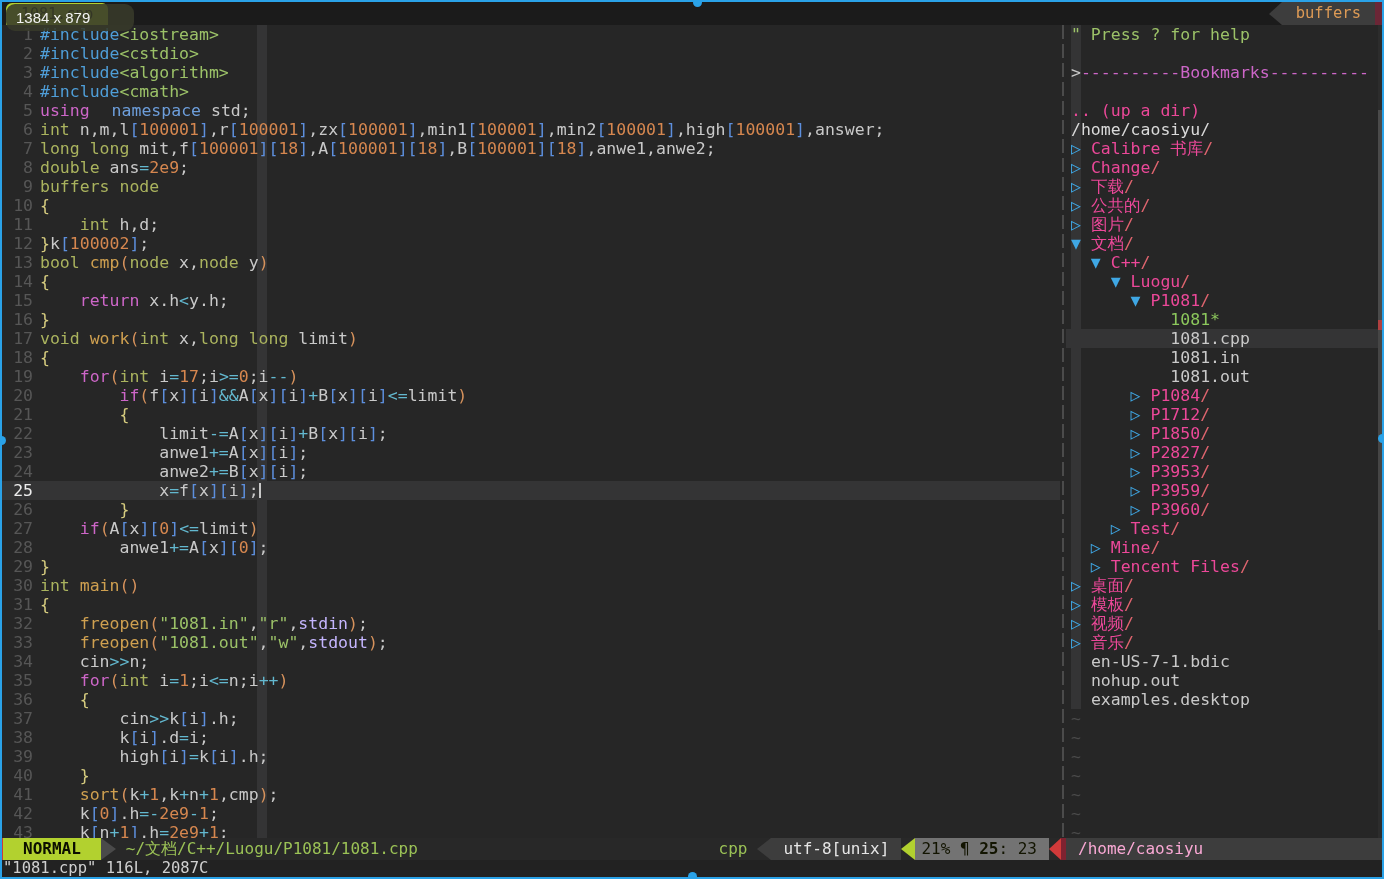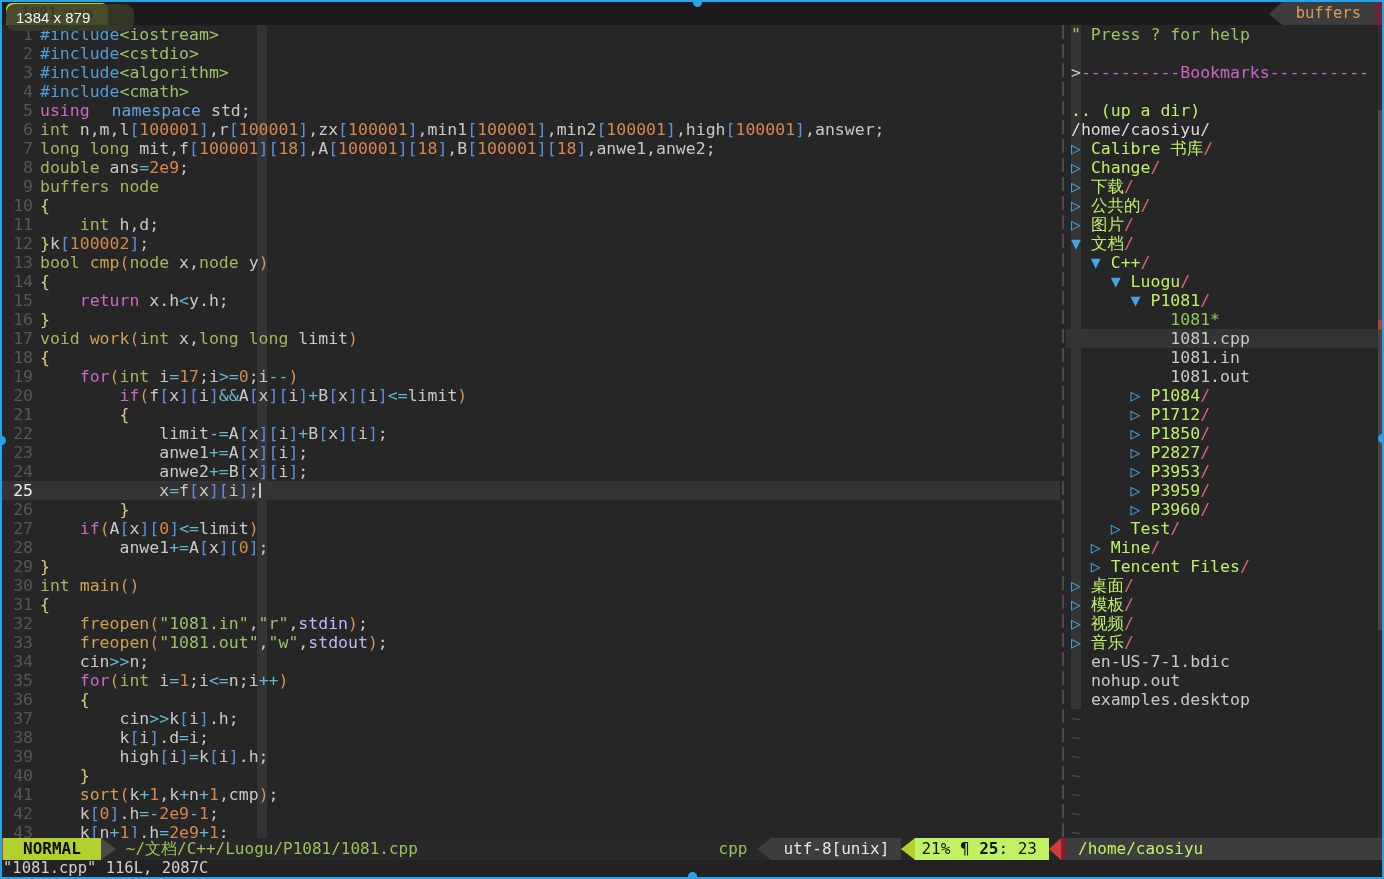--- a/index.html
+++ b/index.html
@@ -57,36 +57,36 @@
   .arrow-r-gray{width:0;height:0;border-top:11px solid transparent;border-bottom:11px solid transparent;
                 border-left:15px solid #4a4a4a;}
   #sl-path{color:#9bc256;line-height:22px;margin-left:10px;}
   #sl-right{position:absolute;right:318px;top:0;height:22px;display:flex;align-items:stretch;}
   #sl-ft{color:#9bc256;line-height:22px;margin-right:10px;}
   .arrow-l-gray{width:0;height:0;border-top:11px solid transparent;border-bottom:11px solid transparent;
                 border-right:14px solid #3d3d3d;}
   #sl-enc{background:#3d3d3d;color:#e5e5e5;line-height:22px;padding:0 12px;}
   .arrow-l-green{width:0;height:0;border-top:11px solid transparent;border-bottom:11px solid transparent;
                  border-right:14px solid #b2d12f;}
-  #sl-pos{background:#bef264;color:#121400;line-height:22px;padding:0 12px 11px 6px;}
+  #sl-pos{background:#737373;color:#121400;line-height:22px;padding:0 12px 11px 6px;}
   #sl-pos b{font-weight:bold;}
   .arrow-l-red{width:0;height:0;border-top:11px solid transparent;border-bottom:11px solid transparent;
                border-right:12px solid #d03a3a;}
   #sl-reddark{width:5px;background:#7e2230;}
   #tree-status{position:absolute;left:1066px;top:838px;width:318px;height:22px;background:#3d3d3d;
-               color:#bef264;line-height:22px;padding-left:12px;box-sizing:border-box;font-size:16px;}
+               color:#f9a8d4;line-height:22px;padding-left:12px;box-sizing:border-box;font-size:16px;}
   
   #message-line{position:absolute;left:0;top:860px;width:1384px;height:17px;background:#222222;
                 color:#d0d0d0;font-size:15.5px;line-height:17px;padding-left:3px;}
   
   .tk-pp{color:#4f9ed8;} .tk-inc{color:#9cc268;} .tk-kw{color:#cd66c8;} .tk-ns{color:#6d9edb;margin-left:12px;}
   .tk-ty{color:#aab35e;} .tk-fn{color:#cfa050;} .tk-num{color:#d6874f;} .tk-op{color:#63b8cf;}
   .tk-br{color:#5d8fdd;} .tk-pa{color:#d6925c;} .tk-bc{color:#d6cc7f;} .tk-str{color:#9cc268;}
   .tk-io{color:#c4b5fd;} .tk-tx{color:#c9c9c9;}
-  .tk-help{color:#9cc268;} .tk-bm{color:#cd66c8;} .tk-dir{color:#bef264;text-align:center;} .tk-arrow{color:#3fa7e4;}
+  .tk-help{color:#9cc268;} .tk-bm{color:#cd66c8;} .tk-dir{color:#ec4899;text-align:center;} .tk-arrow{color:#3fa7e4;}
   .tk-slash{color:#e0656f;} .tk-file{color:#c9c9c9;} .tk-exec{color:#8cc75c;} .tk-root{color:#dadada;}
   .tk-tilde{color:#4a4a4a;}
 </style>
 </head>
 <body>
 
 <div id="root">
 
   <div id="tabline">
     <div id="tab-active">1081.cpp</div>

